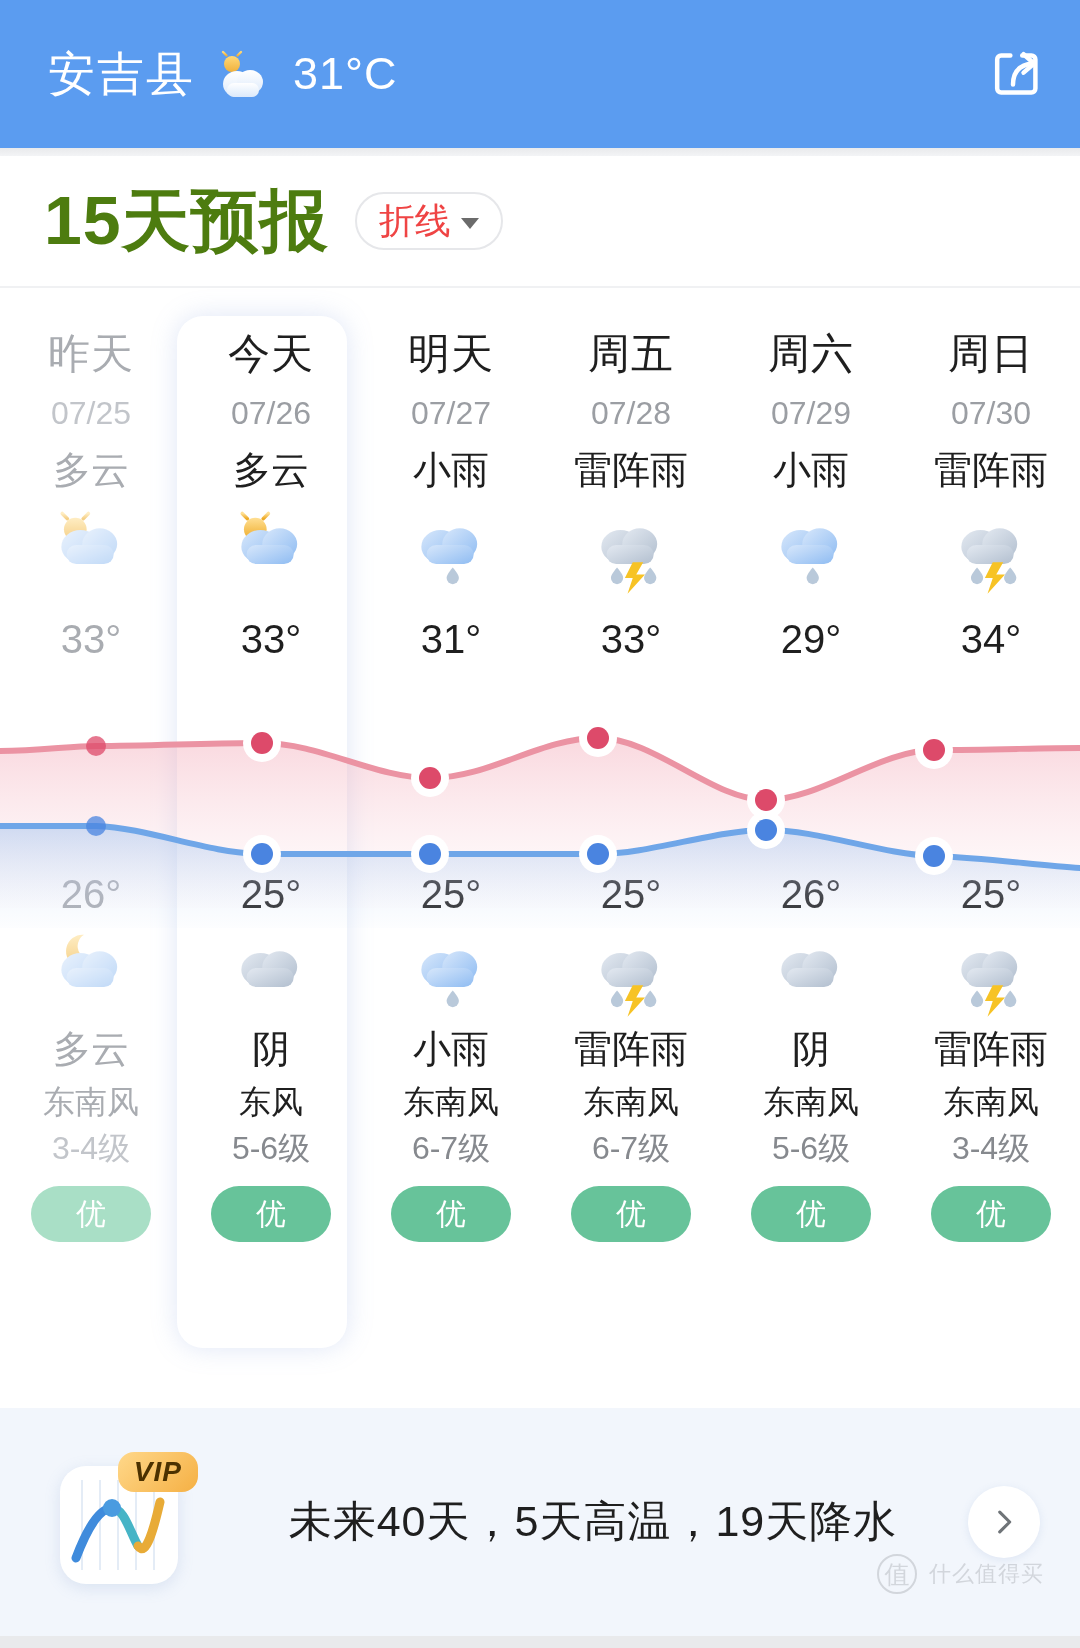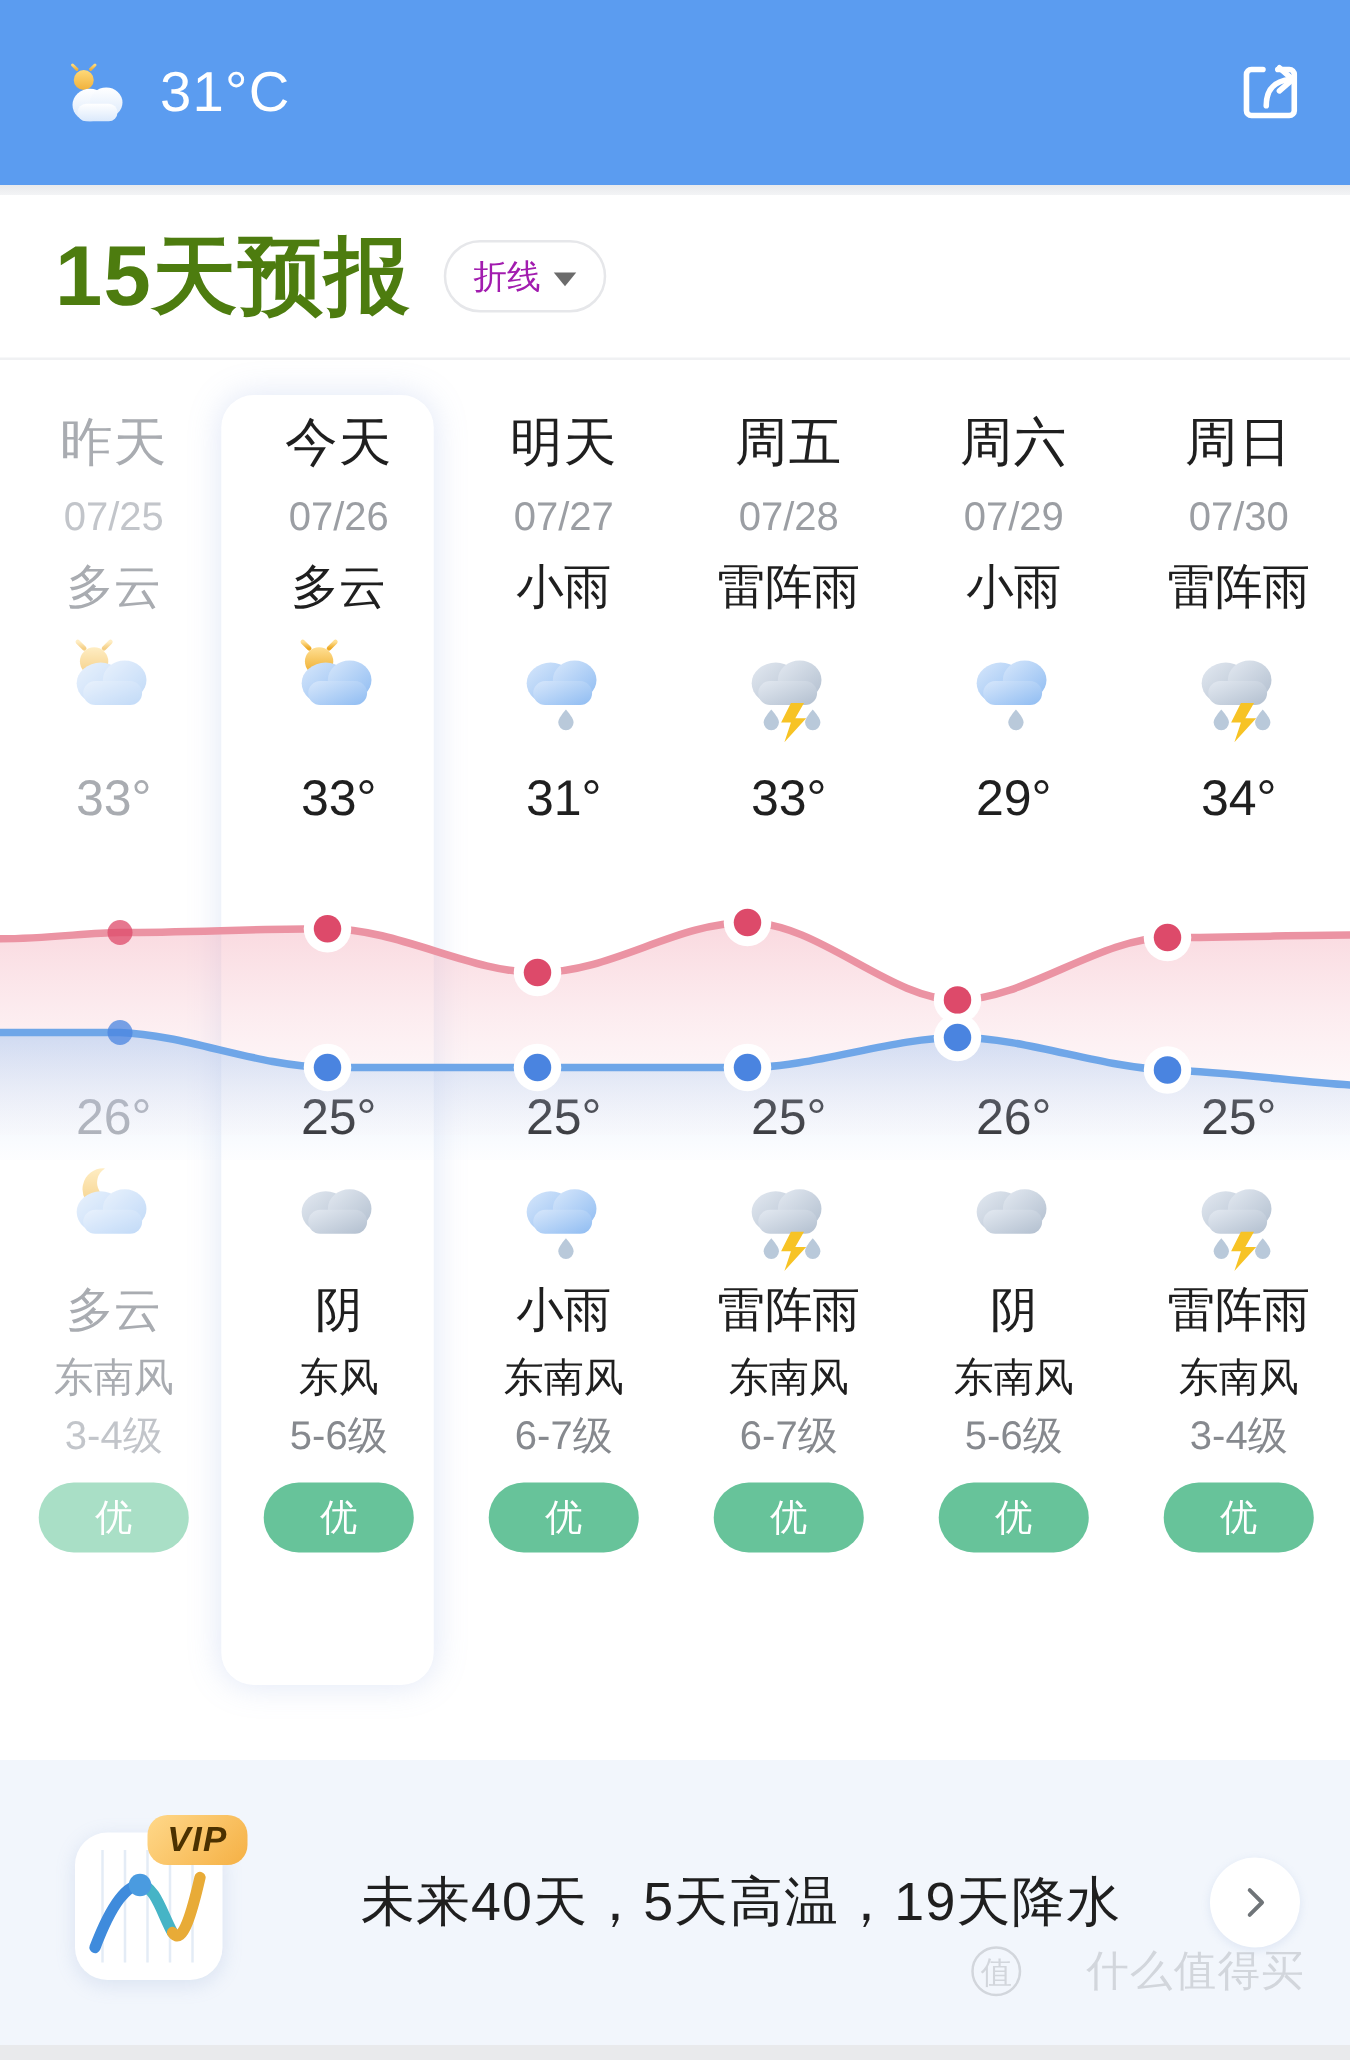--- a/index.html
+++ b/index.html
@@ -42,21 +42,21 @@
     border-bottom: 2px solid #f0f1f3;
   }
   .title-text { font-size: 68px; font-weight: 700; color: #4d7c0f; letter-spacing: 1px; }
   .chart-type-pill {
     margin-left: 26px;
     height: 58px; min-width: 122px;
     border: 2px solid #e6e7ea; border-radius: 30px;
     display: flex; align-items: center; justify-content: center; gap: 10px;
     padding: 0 22px; background: #fff;
   }
-  .chart-type-label { font-size: 27px; color: #a21caf; }
+  .chart-type-label { font-size: 36px; color: #ef4444; }
   .chev { width: 0; height: 0; border-left: 9px solid transparent; border-right: 9px solid transparent; border-top: 11px solid #6b6b6b; margin-top: 4px;}
 
   
   .forecast {
     position: absolute; left: 0; top: 288px;
     width: 1080px; height: 1112px;
     background: #ffffff;
   }
   .today-card {
     position: absolute; left: 177px; top: 28px;
@@ -136,28 +136,29 @@
   }
   .watermark {
     position: absolute; right: 36px; top: 1554px;
     display: flex; align-items: center; gap: 12px; opacity: .30; z-index: 8;
   }
   .wm-logo {
     width: 40px; height: 40px; border-radius: 50%; border: 2px solid #8a8d93;
     display:flex; align-items:center; justify-content:center;
     font-size: 25px; color: #8a8d93;
   }
-  .wm-text { font-size: 34px; color: #8a8d93; letter-spacing: 1px; margin-left: 40px; }
+  .wm-text { font-size: 22px; color: #8a8d93; letter-spacing: 1px; }
   .bottom-bar { position:absolute; left:0; top:1636px; width:1080px; height:12px; background:#e9eaec; }
 </style>
 </head>
 <body>
 
 <div class="header">
   <div class="header-left">
+    <span class="city-name">安吉县</span>
     <span class="header-icon">
       <svg viewBox="0 0 62 56" width="62" height="56">
         <defs>
           <linearGradient id="sunG" x1="0" y1="0" x2="0" y2="1">
             <stop offset="0" stop-color="#ffd978"></stop>
               <stop offset="1" stop-color="#f0b13c"></stop>
           </linearGradient>
           <linearGradient id="cldG" x1="0" y1="0" x2="0" y2="1">
             <stop offset="0" stop-color="#ffffff"></stop>
               <stop offset="1" stop-color="#dbe9fb"></stop>

